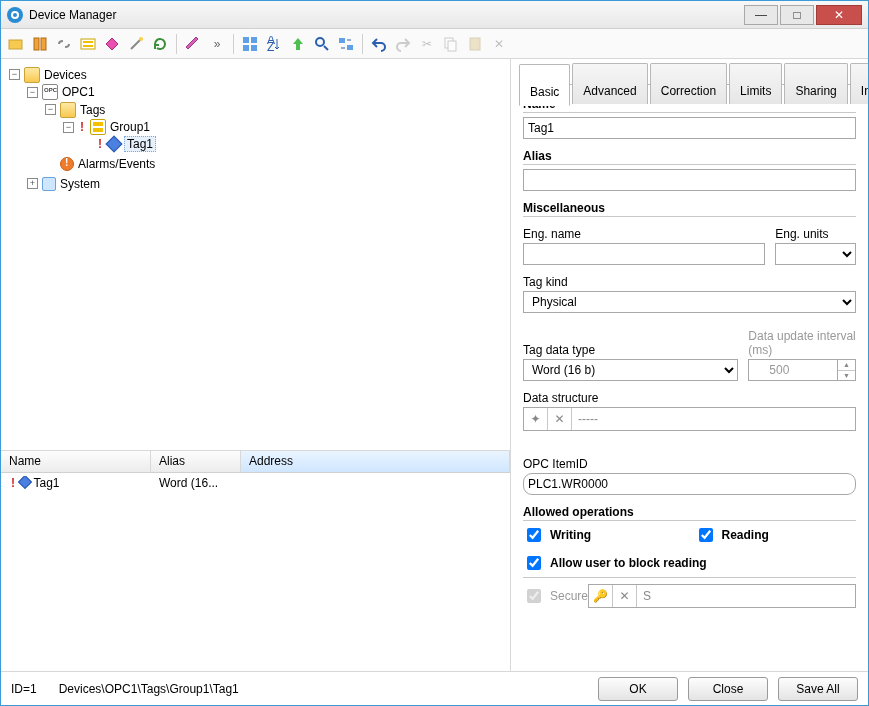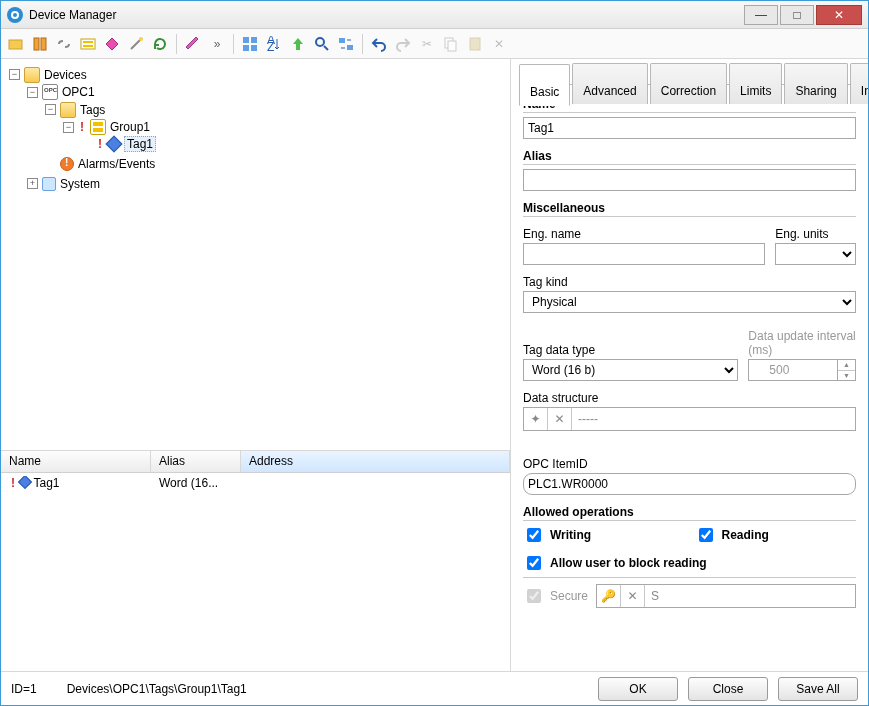--- a/index.html
+++ b/index.html
@@ -56,24 +56,24 @@
   input[type=text], select{ width:100%; height:22px; border:1px solid #a8a8a8; padding:2px 4px; background:#fff;}
   select{appearance:auto;}
   .row{display:flex; gap:10px; align-items:flex-end;}
   .row .col{flex:1;}
   .ds{display:flex; border:1px solid #a8a8a8; height:24px; align-items:stretch;}
   .ds .b{width:24px;border-right:1px solid #c8c8c8;display:flex;align-items:center;justify-content:center;color:#888;}
   .ds .rest{flex:1; display:flex; align-items:center; padding:0 6px; color:#888;}
   .opcid{ background:#ffffa0;border-radius:9px; }
   .chk{display:flex;align-items:center;gap:6px;}
   .chk input{width:14px;height:14px;}
-  .sec{display:flex;gap:8px;align-items:center;margin-top:6px;}
+  .sec{display:flex;align-items:center;margin-top:6px;}
   .sec .ds{flex:1;}
   .dim{color:#999;}
-  .footer{height:34px;border-top:1px solid #d8d8d8; display:flex; align-items:center; padding:0 10px; gap:10px;}
+  .footer{height:34px;border-top:1px solid #d8d8d8; display:flex; align-items:center; padding:0 10px; gap:2px;}
   .footer .path{margin-left:20px;}
   .footer .btns{margin-left:auto; display:flex; gap:10px;}
   .btn{min-width:80px;height:24px;border:1px solid #9a9a9a;background:linear-gradient(#fdfdfd,#e4e4e4);border-radius:3px;cursor:pointer;}
   .spin{display:flex;}
   .spin input{flex:1;color:#999;padding-left:20px;}
   .spin .sp{width:18px;border:1px solid #a8a8a8;border-left:none;display:flex;flex-direction:column;}
   .spin .sp div{flex:1;display:flex;align-items:center;justify-content:center;font-size:7px;color:#888;border-bottom:1px solid #c8c8c8;}
   .spin .sp div:last-child{border:none;}
 </style>
 </head>

